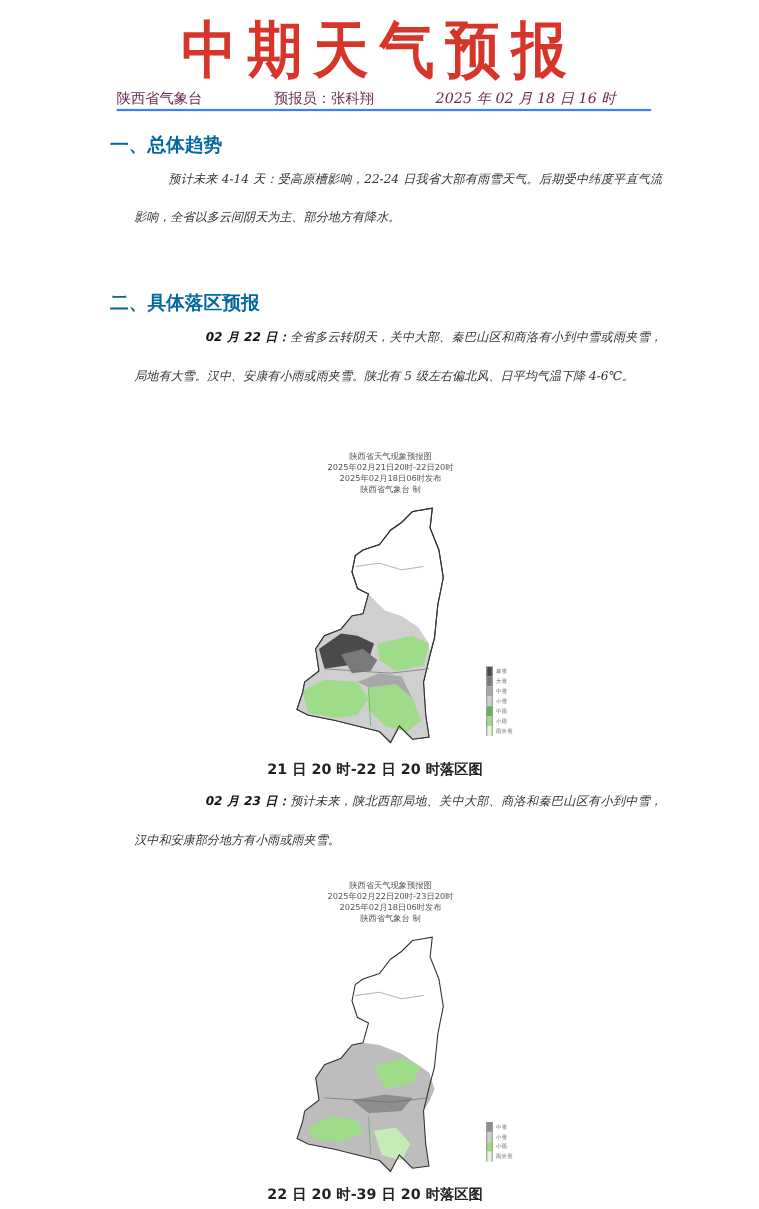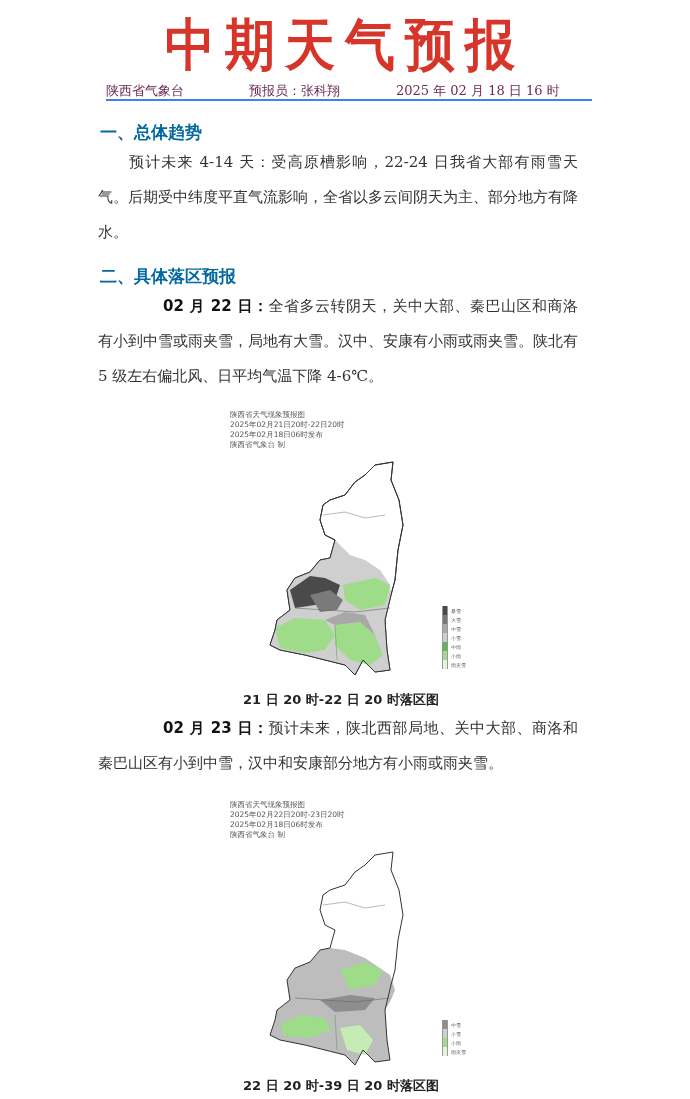--- a/index.html
+++ b/index.html
@@ -13,34 +13,34 @@
       transform: scaleY(1.12); transform-origin: top center; line-height: 56px;
     }
     .meta {
       position: absolute; left: 106px; top: 83px; width: 486px; height: 18px;
       border-bottom: 2px solid #3b82f6; font-size: 13px; color: #6a2a55;
       white-space: nowrap; line-height: 16px;
     }
     .meta span { position: absolute; top: 0; }
     .meta .org { left: 0; }
     .meta .forecaster { left: 104px; margin-left: 39px; }
-    .meta .datetime { left: 290px; }
+    .meta .datetime { left: 290px; font-style: italic; }
 
     .h2 {
       position: absolute; left: 100px; font-family: "DejaVu Sans", "Liberation Sans", sans-serif;
       font-weight: bold; font-size: 17px; color: #0369a1; line-height: 22px;
     }
     .para {
-      position: absolute; left: 98px; width: 480px; font-size: 15px; line-height: 35px; color: #333;
-      text-indent: 31px; text-align: justify;
+      position: absolute; left: 122px; width: 480px; font-size: 11px; line-height: 35px; color: #333;
+      text-indent: 31px; text-align: justify; font-style: italic;
     }
     .para b { font-family: "DejaVu Sans", "Liberation Sans", sans-serif; font-weight: bold; color: #111; margin-left: 34px; }
 
     .mapblock { position: absolute; left: 230px; width: 250px; }
-    .map-head { font-family: "DejaVu Sans", "Liberation Sans", sans-serif; font-size: 7.5px; line-height: 10px; color: #555; }
+    .map-head { text-align: center; font-family: "DejaVu Sans", "Liberation Sans", sans-serif; font-size: 7.5px; line-height: 10px; color: #555; }
     .map-svg { position: absolute; }
     .legend { position: absolute; font-family: "DejaVu Sans", sans-serif; font-size: 5px; color: #666; }
     .legend .row { display: flex; align-items: center; height: 9px; }
     .legend .sw { width: 6px; height: 9px; margin-right: 3px; border-left: 1px solid #999; border-right: 1px solid #999; }
     .caption {
       position: absolute; left: 0; width: 682px; text-align: center;
       font-family: "DejaVu Sans", "Liberation Sans", sans-serif; font-weight: bold; font-size: 13px; color: #222;
     }
   </style>
 </head>

